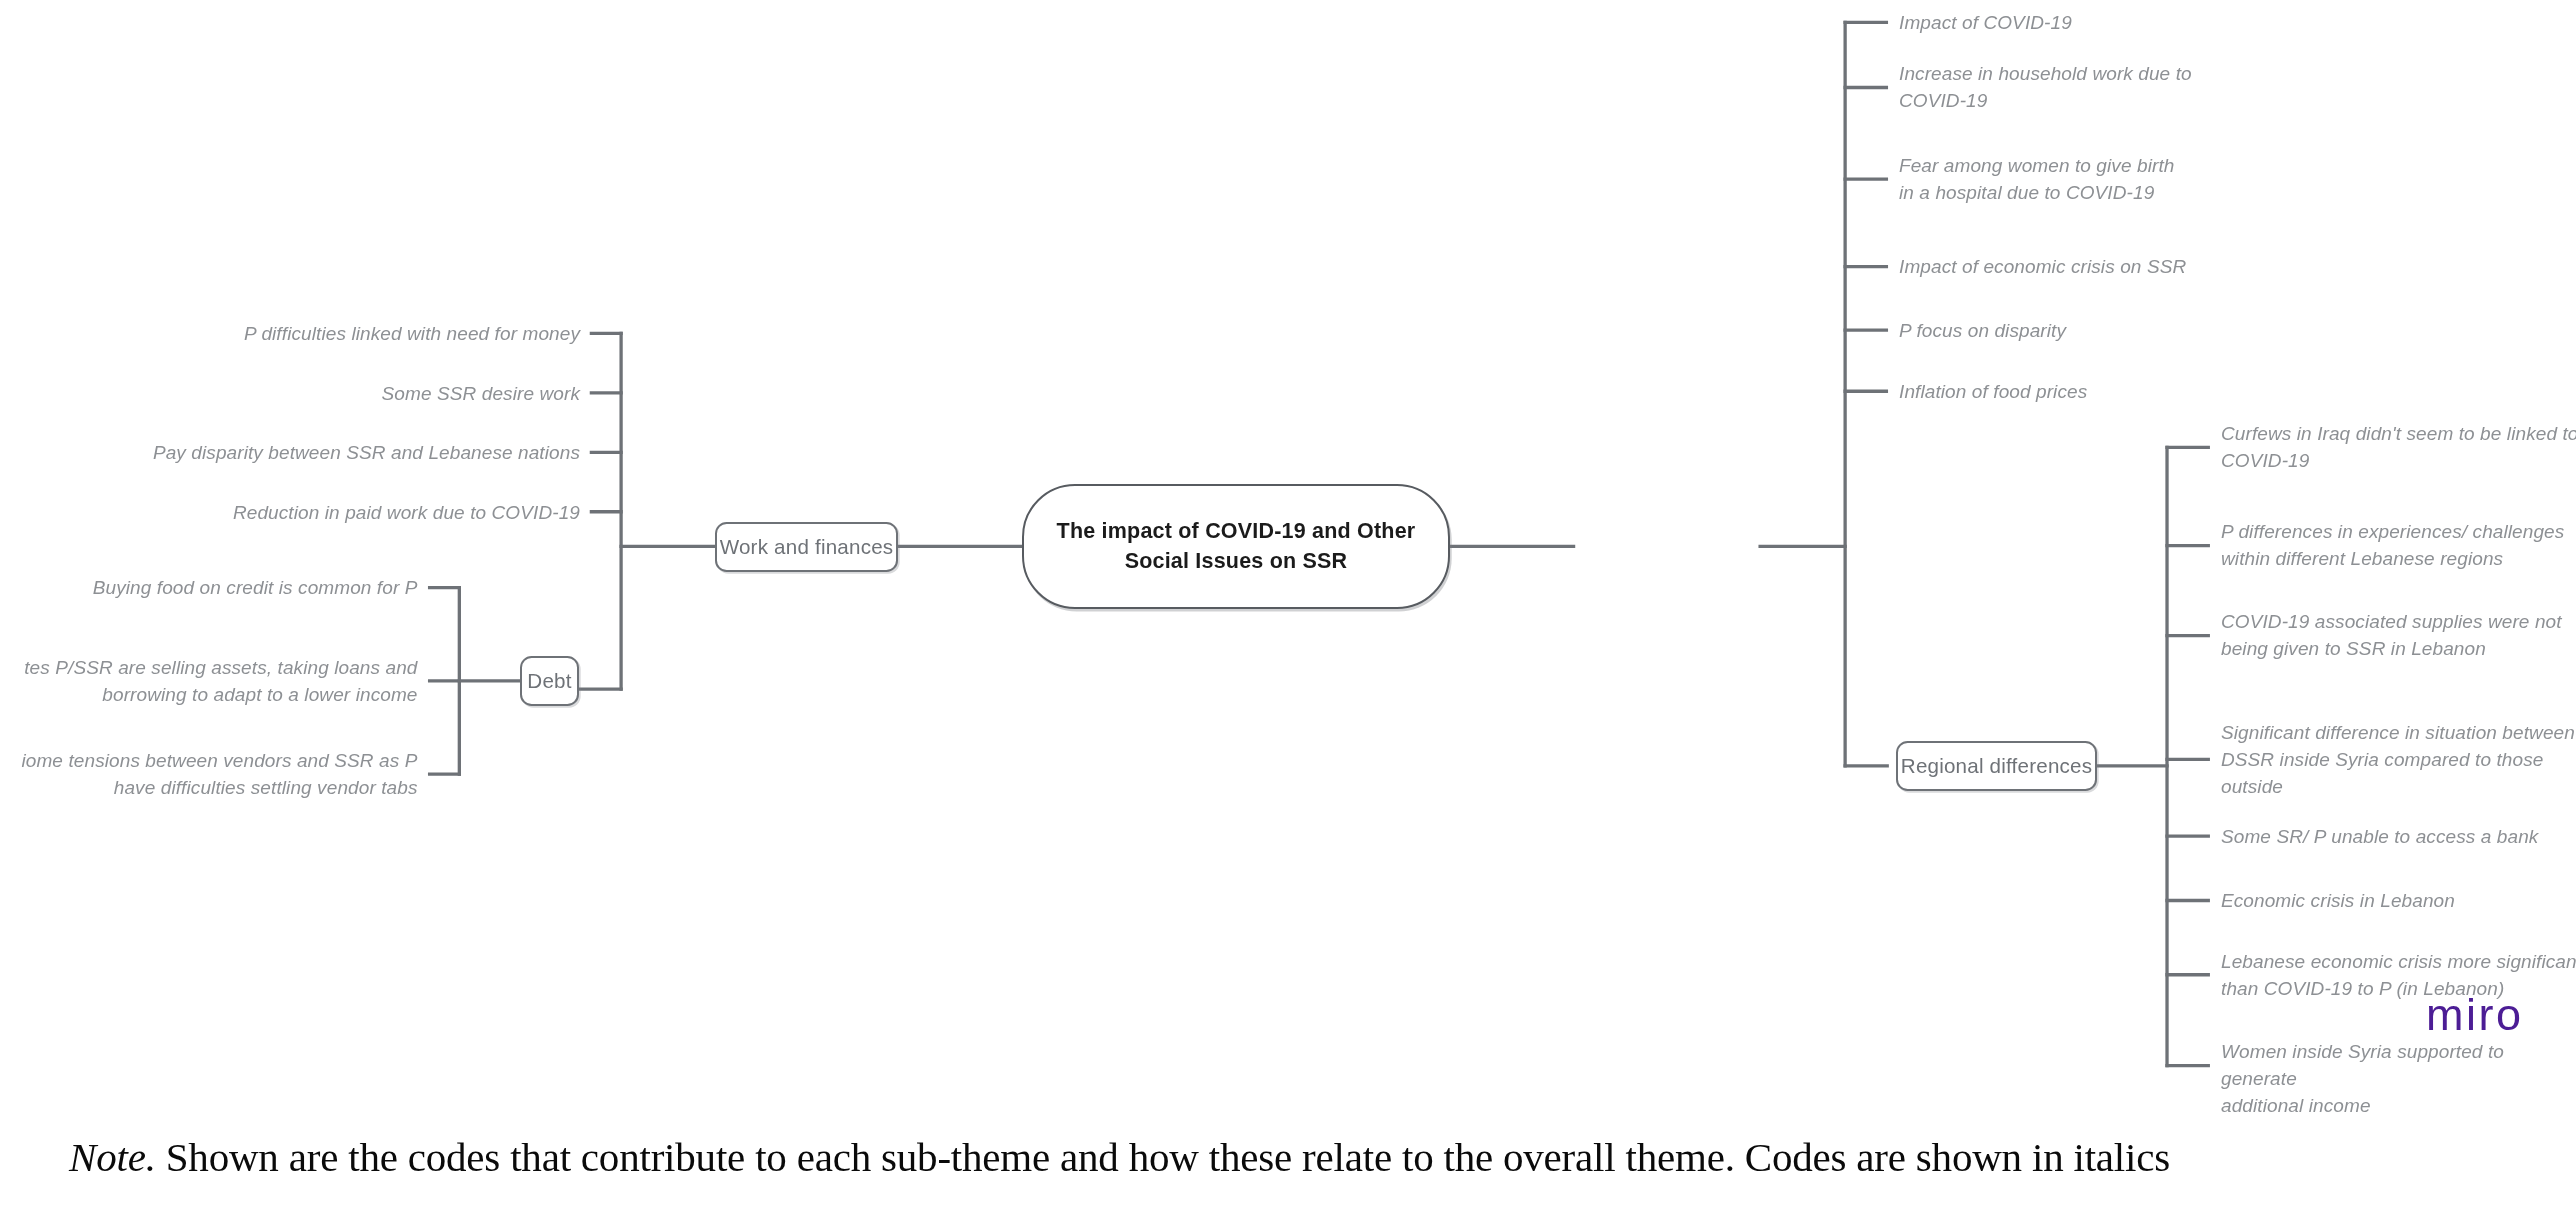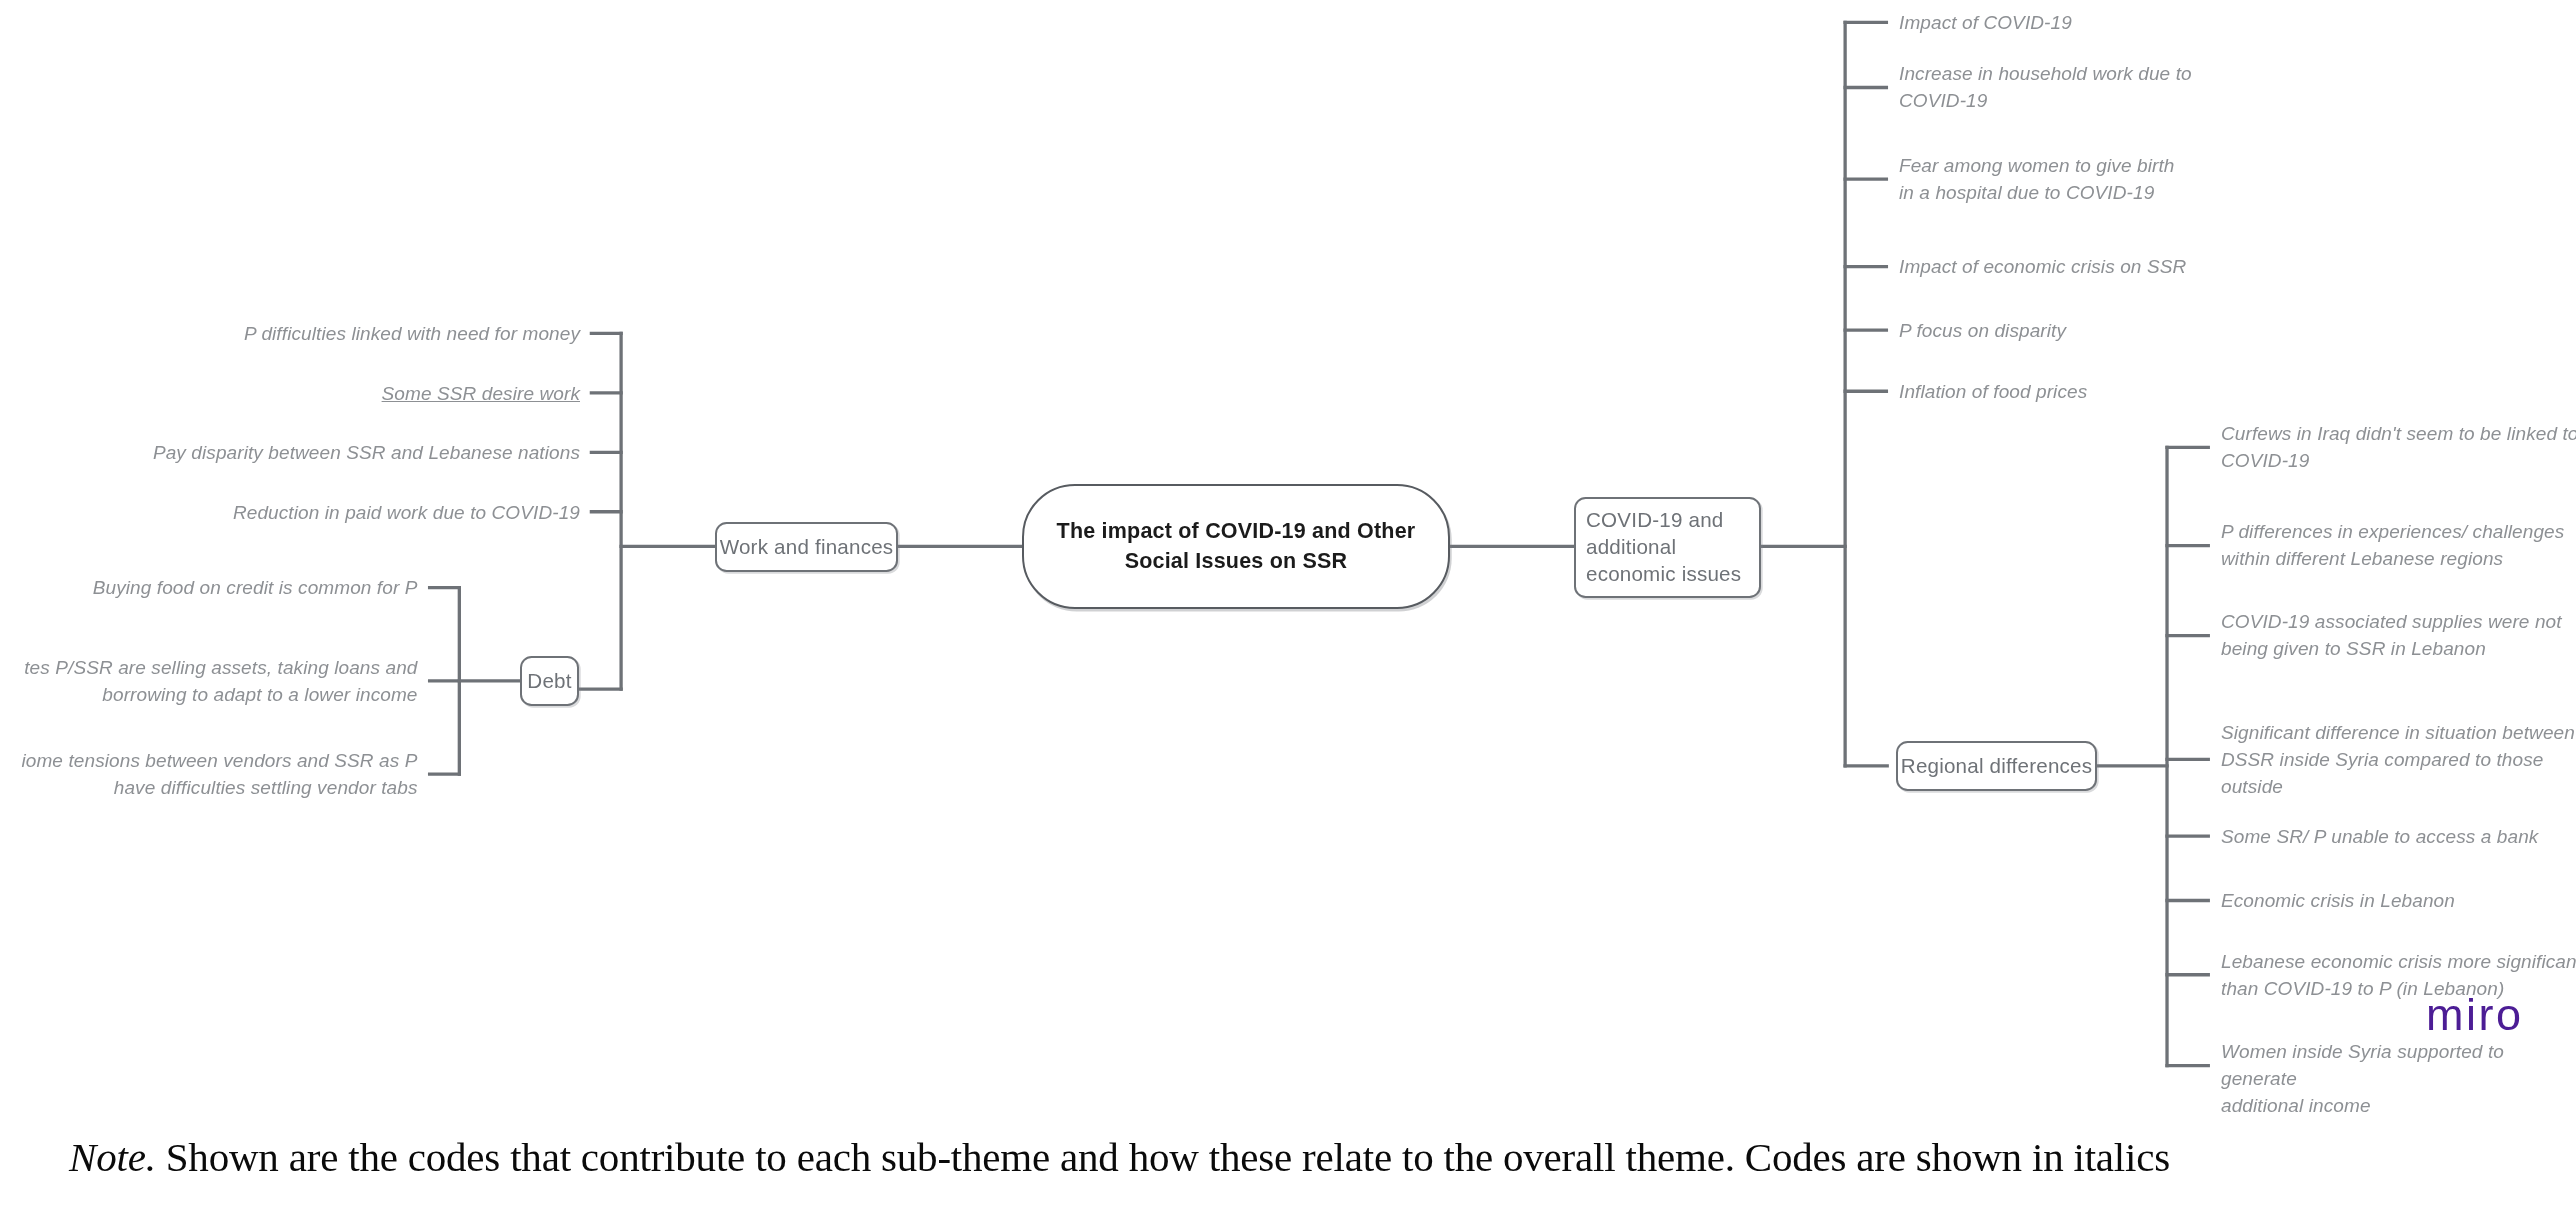--- a/index.html
+++ b/index.html
@@ -188,33 +188,28 @@
     </div>
 
     <div class="node subtheme" style="left:715px; top:522px; width:183px; height:50px;">
       <span>Work and finances</span>
     </div>
 
     <div class="node subtheme" style="left:520px; top:656px; width:59px; height:50px;">
       <span>Debt</span>
     </div>
 
-    <div class="node subtheme wrapleft" style="left:1574px; top:497px; width:187px; height:101px;">
-      <span style="white-space:pre-line;">COVID-19 and
-additional
-economic issues</span>
-    </div>
 
     <div class="node subtheme" style="left:1887px; top:741px; width:201px; height:50px;margin-left:9px;">
       <span>Regional differences</span>
     </div>
 
     <div class="code r" style="left:116px; top:321px; width:464px; white-space:pre-line;">P difficulties linked with need for money</div>
 
-    <div class="code r" style="left:116px; top:381px; width:464px; white-space:pre-line;text-decoration:underline;">Some SSR desire work</div>
+    <div class="code r" style="left:116px; top:381px; width:464px; white-space:pre-line;">Some SSR desire work</div>
 
     <div class="code r" style="left:116px; top:440px; width:464px; white-space:pre-line;">Pay disparity between SSR and Lebanese nations</div>
 
     <div class="code r" style="left:116px; top:500px; width:464px; white-space:pre-line;">Reduction in paid work due to COVID-19</div>
 
     <div class="code r" style="left:-16.5px; top:575px; width:434px; white-space:pre-line;">Buying food on credit is common for P</div>
 
     <div class="code r" style="left:-16.5px; top:655px; width:434px; white-space:pre-line;">tes P/SSR are selling assets, taking loans and
 borrowing to adapt to a lower income</div>
 

